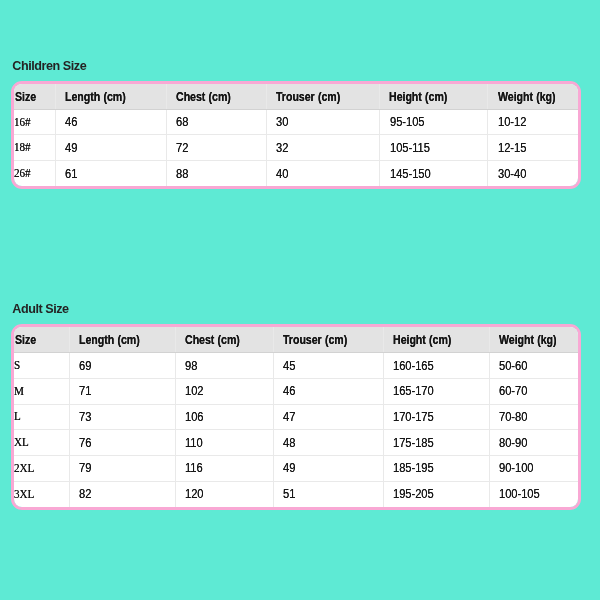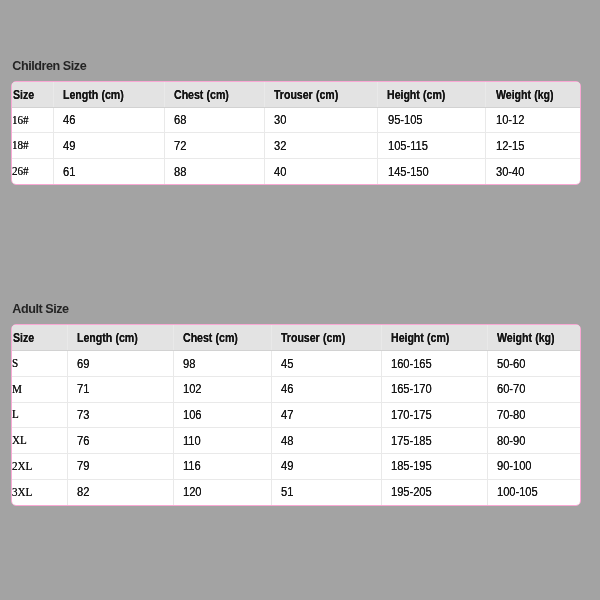--- a/index.html
+++ b/index.html
@@ -1,19 +1,19 @@
 <!DOCTYPE html>
 <html><head>
 <meta charset="utf-8">
 <style>
   html,body{margin:0;padding:0;}
   body{width:600px;height:600px;background:#ffffff;font-family:"Liberation Sans",sans-serif;}
-  .page{position:relative;width:600px;height:600px;overflow:hidden;background:#a3a3a3;}
+  .page{position:relative;width:600px;height:600px;overflow:hidden;background:#5eead4;}
   .section-title{position:absolute;filter:opacity(1);font-size:12.6px;font-weight:700;letter-spacing:-0.45px;color:#242424;white-space:nowrap;}
-  .tbl-wrap{position:absolute;border:1px solid #f9a8d4;border-radius:5px;overflow:hidden;background:#fff;box-sizing:border-box;}
+  .tbl-wrap{position:absolute;border:3px solid #f9a8d4;border-radius:11px;overflow:hidden;background:#fff;box-sizing:border-box;}
   .sz-table{border-collapse:collapse;table-layout:fixed;background:#fff;width:100%;}
   .sz-table th,.sz-table td{border-right:1px solid #e9e9e9;border-bottom:1px solid #e9e9e9;text-align:left;vertical-align:middle;box-sizing:border-box;filter:opacity(1);}
   .sz-table th:last-child,.sz-table td:last-child{border-right:none;}
   .sz-table tbody tr:last-child td{border-bottom:none;}
   .sz-table thead th{background:#e3e3e3;font-size:12px;font-weight:700;letter-spacing:-0.05px;word-spacing:0.4px;color:#151515;text-shadow:0 0 0.45px #151515;height:25.6px;padding:1px 0 0 9.2px;border-bottom:1.6px solid #d2d2d2;}
   .sz-table thead th span{display:inline-block;transform:scaleX(0.885);transform-origin:0 50%;white-space:nowrap;}
   .sz-table tbody td span{display:inline-block;transform:scaleX(0.93);transform-origin:0 50%;white-space:nowrap;}
   .sz-table thead th:first-child{padding-left:0.7px;}
   .sz-table tbody td{font-size:12px;font-weight:400;letter-spacing:-0.05px;color:#171717;height:25.714px;padding:0 0 0 9.3px;text-shadow:0 0 0.55px #171717;}
   .sz-table tbody td:first-child{padding-left:0.4px;font-family:Liberation Serif, serif;}

